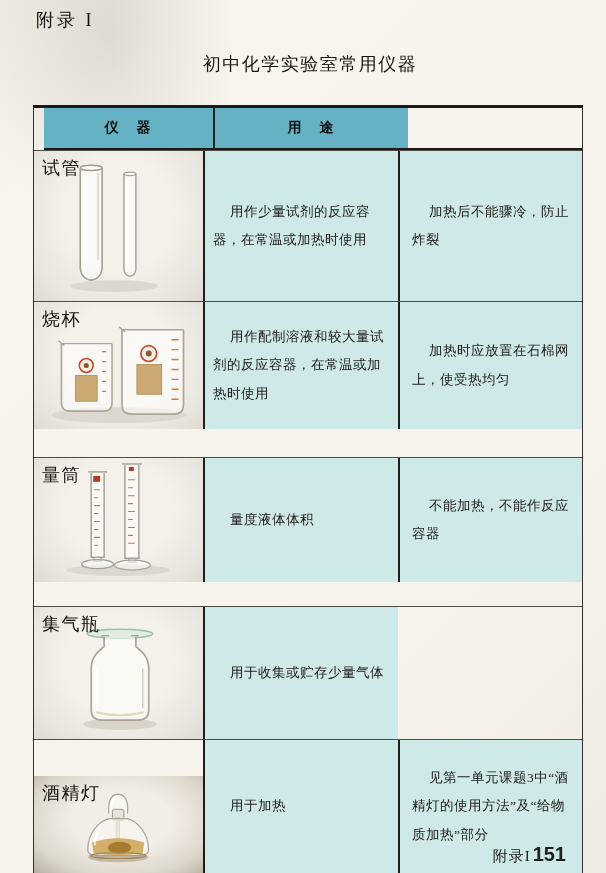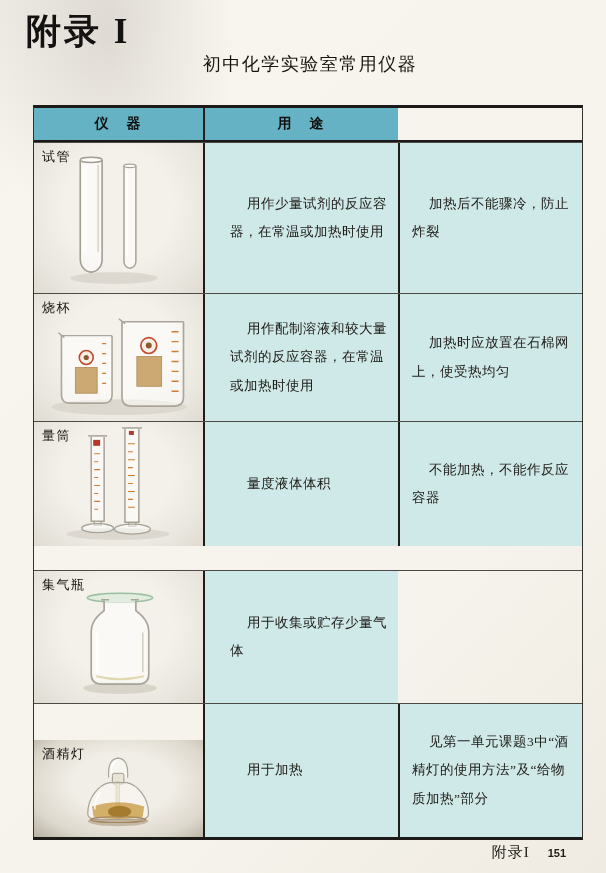--- a/index.html
+++ b/index.html
@@ -9,22 +9,22 @@
     background:#e9e6df;
     position:relative;overflow:hidden;
   }
   .page{
     position:absolute;inset:0;
     background:
       radial-gradient(ellipse at 18% 4%, rgba(120,112,100,0.18) 0%, rgba(120,112,100,0) 18%),
       linear-gradient(135deg,#efece5 0%,#f8f5ef 14%,#f6f3ec 70%,#efebe2 100%);
   }
   .appendix-heading{
-    position:absolute;top:8px;left:26px;
-    font-size:35px;font-weight:bold;color:#141210;
+    position:absolute;top:8px;left:36px;
+    font-size:18px;font-weight:normal;color:#141210;
     letter-spacing:3px;
   }
   .doc-title{
     position:absolute;top:52px;left:7px;width:100%;
     text-align:center;font-size:18px;font-weight:normal;color:#17140f;
     letter-spacing:1.5px;
   }
   .chem-table{
     position:absolute;left:33px;top:105px;width:550px;
     border-top:3px solid #1c1a18;
@@ -32,65 +32,65 @@
     border-left:1px solid #34312c;
     border-right:1px solid #34312c;
     box-sizing:border-box;
   }
   .row{
     display:grid;
     grid-template-columns:169px 195px 184px;
     box-sizing:border-box;
   }
   .row + .row{border-top:1px solid #4c4a45;}
-  .hrow{height:34px;border-bottom:2px solid #1c1a18;}
+  .hrow{height:42px;border-bottom:2px solid #1c1a18;margin-left:10px;}
   .r1{height:151px;}
   .r2{height:128px;}
-  .r3{height:125px;}
+  .r3{height:125px;margin-top:28px;}
   .r4{height:133px;margin-top:24px;}
   .r5{height:134px;}
   .cell{box-sizing:border-box;position:relative;overflow:hidden;}
   .cell.c2,.cell.c3{border-left:2px solid #1f1d1a;}
   .hcell{
     background:#64b2c4;
     display:flex;align-items:center;justify-content:center;
     font-size:14px;font-weight:bold;color:#10100e;
     letter-spacing:2px;
   }
   .photo-cell{
     background:radial-gradient(ellipse at 50% 42%, #f4f1ea 45%, #e9e6df 78%, #dfdbd2 100%);
   }
   .photo-cell.dark{
     background:radial-gradient(ellipse at 52% 45%, #f1eee7 40%, #ddd8cd 75%, #b7b0a2 100%);
     margin-top:36px;
   }
   .ins-label{
     position:absolute;top:5px;left:8px;
-    font-size:13px;color:#15130f;letter-spacing:1.5px;z-index:2;text-align:center;
+    font-size:18px;color:#15130f;letter-spacing:1.5px;z-index:2;text-align:center;
   }
   .photo-svg{position:absolute;inset:0;width:100%;height:100%;}
   .text-cell{
     background:#cfe9e8;
     display:flex;align-items:center;
   }
   .text-cell p{
     margin:0;width:100%;
     font-size:13.5px;line-height:2.08;color:#21201c;
     text-indent:1.25em;letter-spacing:0.5px;
   }
-  .c2.text-cell{padding:0 9px 0 25px;}
+  .c2.text-cell{padding:0 9px 0 8px;}
   .c3.text-cell{padding:0 9px 0 12px;}
   .page-footer{
     position:absolute;top:843px;right:40px;
     white-space:nowrap;color:#23201b;
   }
   .footer-section{font-size:15px;letter-spacing:1px;}
   .footer-page{
     font-family:"Liberation Sans","DejaVu Sans",sans-serif;
-    font-size:11px;font-weight:bold;margin-left:18px;
+    font-size:20px;font-weight:bold;margin-left:2px;
   }
 </style>
 </head>
 <body>
 
 <div class="page">
 
   <div class="appendix-heading">附录 I</div>
   <div class="doc-title">初中化学实验室常用仪器</div>
 

